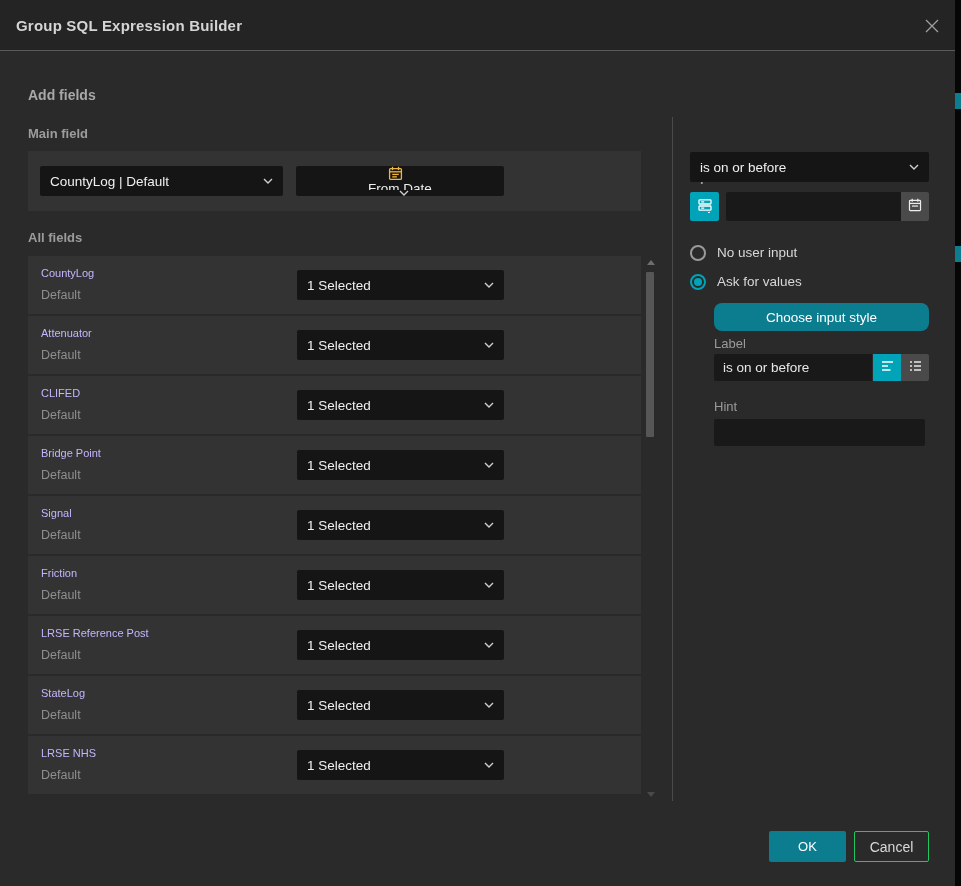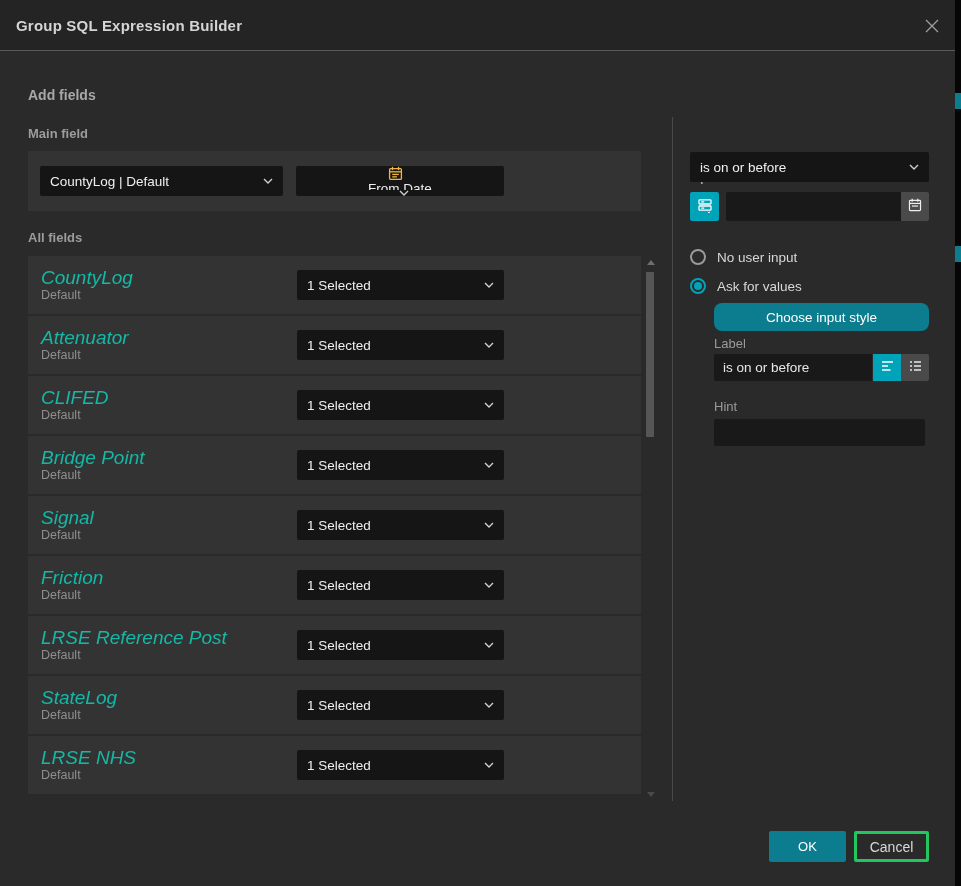--- a/index.html
+++ b/index.html
@@ -28,21 +28,21 @@
     display:flex;align-items:center;padding:0 10px;color:#efefef;font-size:13.5px;cursor:pointer;}
   .dropdown .dd-label{flex:1;white-space:nowrap;overflow:hidden;}
   .dropdown .chev{margin-left:8px;flex:0 0 auto;display:flex;}
 
   
   .main-panel{position:absolute;left:28px;top:151px;width:613px;height:60px;background:#333333;}
 
   
   .fields-list{position:absolute;left:28px;top:256px;width:613px;}
   .field-row{position:relative;height:58px;margin-bottom:2px;background:#333333;}
-  .field-name{position:absolute;left:13px;top:11px;font-size:19px;color:#14b8a6;font-style:italic;}
+  .field-name{position:absolute;left:13px;top:11px;font-size:11px;color:#c4b5fd;}
   .field-sub{position:absolute;left:13px;top:32px;font-size:12.5px;color:#8f8f8f;}
   .field-row .dropdown{left:269px;top:14px;width:207px;}
 
   
   .scrollbar{position:absolute;left:645px;top:256px;width:12px;height:545px;}
   .sb-up{position:absolute;left:2px;top:4px;width:0;height:0;
     border-left:4px solid transparent;border-right:4px solid transparent;border-bottom:5px solid #6e6e6e;}
   .sb-thumb{position:absolute;left:1px;top:16px;width:8px;height:165px;background:#565656;border-radius:1px;}
   .sb-down{position:absolute;left:2px;bottom:4px;width:0;height:0;
     border-left:4px solid transparent;border-right:4px solid transparent;border-top:5px solid #4a4a4a;}
@@ -54,21 +54,21 @@
   .rp-dd{left:690px;top:152px;width:239px;}
   .value-row{position:absolute;left:690px;top:192px;width:239px;height:29px;}
   .btn-value-type{position:absolute;left:0;top:0;width:29px;height:29px;background:var(--accent-bright);
     border:none;border-radius:2px;display:flex;align-items:center;justify-content:center;cursor:pointer;}
   .value-input{position:absolute;left:36px;top:0;width:175px;height:29px;background:#191919;
     border:none;border-radius:2px 0 0 2px;color:#e8e8e8;font-size:13.5px;padding:0 8px;}
   .btn-calendar{position:absolute;left:211px;top:0;width:28px;height:29px;background:#4a4a4a;
     border:none;border-radius:0 2px 2px 0;display:flex;align-items:center;justify-content:center;cursor:pointer;}
 
   
-  .radio-row{position:absolute;left:690px;width:239px;height:20px;display:flex;align-items:flex-end;cursor:pointer;}
+  .radio-row{position:absolute;left:690px;width:239px;height:20px;display:flex;align-items:flex-start;cursor:pointer;}
   .radio-circle{width:16px;height:16px;border-radius:50%;border:2px solid #9a9a9a;margin-right:11px;
     flex:0 0 auto;position:relative;background:transparent;}
   .radio-row.selected .radio-circle{border-color:var(--accent-bright);}
   .radio-row.selected .radio-circle::after{content:"";position:absolute;left:2px;top:2px;width:8px;height:8px;
     border-radius:50%;background:var(--accent-bright);}
   .radio-label{font-size:13.5px;color:#d8d8d8;}
 
   .btn-choose{position:absolute;left:714px;top:303px;width:215px;height:28px;background:var(--accent);
     border:none;border-radius:8px;color:#ffffff;font-size:13.5px;font-family:inherit;cursor:pointer;}
 
@@ -79,21 +79,21 @@
     align-items:center;justify-content:center;cursor:pointer;}
   .btn-style.sel{left:873px;background:var(--accent-bright);}
   .btn-style.alt{left:901px;background:#4a4a4a;border-radius:0 2px 2px 0;}
   .hint-input{position:absolute;left:714px;top:419px;width:211px;height:27px;background:#191919;
     border:none;border-radius:2px;color:#e8e8e8;font-size:13.5px;padding:0 9px;}
 
   
   .btn-ok{position:absolute;left:769px;top:831px;width:77px;height:31px;background:var(--accent);
     border:none;border-radius:2px;color:#ffffff;font-size:13px;font-family:inherit;cursor:pointer;}
   .btn-cancel{position:absolute;left:854px;top:831px;width:75px;height:31px;background:transparent;
-    border:3px solid #22c55e;border-radius:2px;color:#d9d9d9;font-size:14px;font-family:inherit;cursor:pointer;}
+    border:1px solid #22c55e;border-radius:2px;color:#d9d9d9;font-size:14px;font-family:inherit;cursor:pointer;}
 
   
   .edge-strip{position:absolute;left:955px;top:0;width:6px;height:886px;background:#060606;}
   .edge-mark{position:absolute;left:0;width:6px;height:16px;background:var(--accent);}
 </style>
 </head>
 <body>
 
 <div class="dialog">
 

